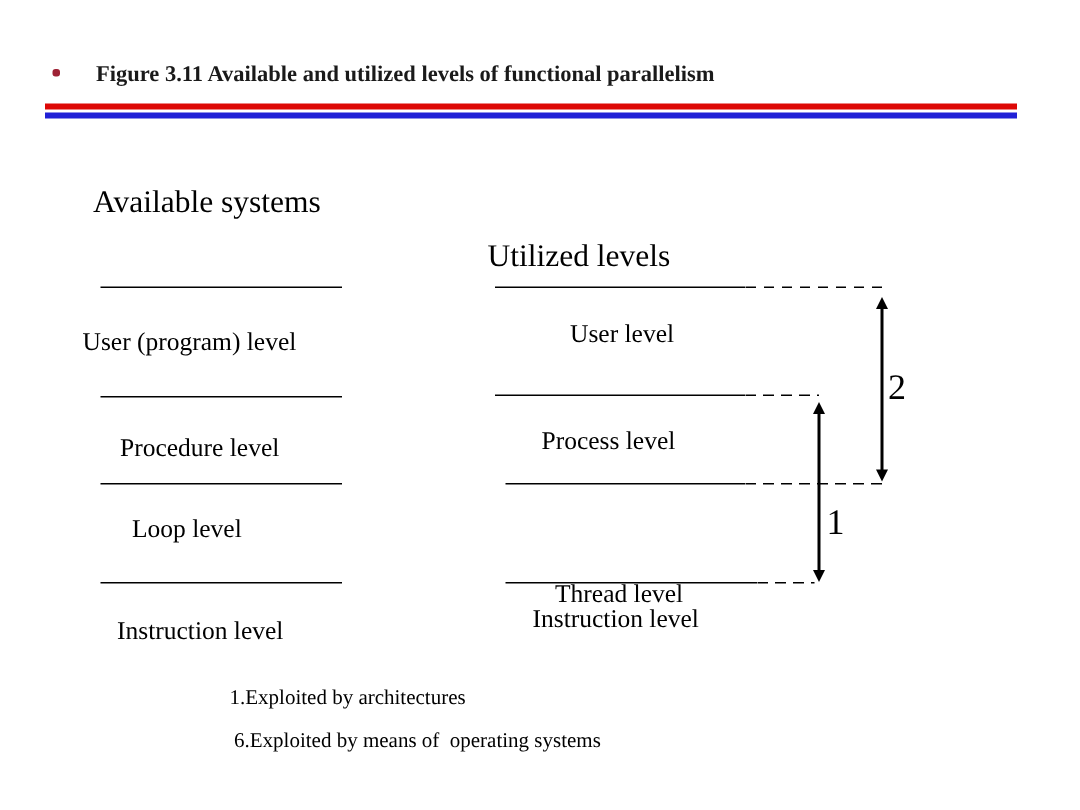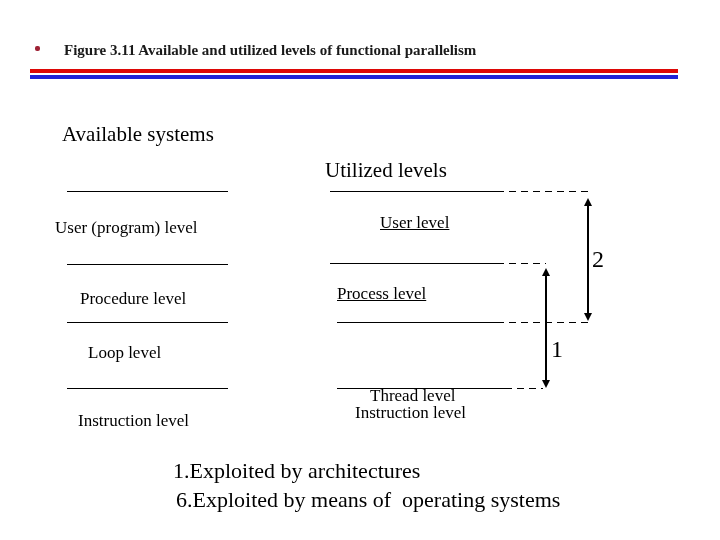--- a/index.html
+++ b/index.html
@@ -28,21 +28,21 @@
     width:0; height:0;
     border-left:4px solid transparent; border-right:4px solid transparent;
     border-bottom:8px solid #000;
   }
   .head-down {
     width:0; height:0;
     border-left:4px solid transparent; border-right:4px solid transparent;
     border-top:8px solid #000;
   }
   .arrow-num { font-size:24px; white-space:nowrap; }
-  .note { font-size:22px; white-space:pre;margin-left:20px; }
+  .note { font-size:14px; white-space:pre; }
 </style>
 </head>
 <body>
 
 <div class="slide">
 
   <div class="abs bullet" style="left:35px; top:46px;"></div>
   <div class="abs title" style="left:64px; top:42px;">Figure 3.11 Available and utilized levels of functional parallelism</div>
   <div class="abs rule-red" style="left:30px; top:69px; width:648px; height:4px;"></div>
   <div class="abs rule-blue" style="left:30px; top:75px; width:648px; height:4px;"></div>
@@ -65,22 +65,22 @@
 
   <div class="abs hline" style="left:330px; top:263px; width:167px;"></div>
   <div class="abs dashline" style="left:497px; top:263px; width:49px;"></div>
 
   <div class="abs hline" style="left:337px; top:322px; width:160px;"></div>
   <div class="abs dashline" style="left:497px; top:322px; width:93px;"></div>
 
   <div class="abs hline" style="left:337px; top:388px; width:168px;"></div>
   <div class="abs dashline" style="left:505px; top:388px; width:38px;"></div>
 
-  <div class="abs lvl" style="left:380px; top:213px;text-decoration:underline;">User level</div>
-  <div class="abs lvl" style="left:337px; top:284px;text-decoration:underline;">Process level</div>
+  <div class="abs lvl" style="left:380px; top:213px;">User level</div>
+  <div class="abs lvl" style="left:361px; top:284px;">Process level</div>
   <div class="abs lvl" style="left:370px; top:344px;margin-top:42px;">Thread level</div>
   <div class="abs lvl" style="left:355px; top:403px;">Instruction level</div>
 
   <div class="abs head-up" style="left:584px; top:198px;"></div>
   <div class="abs vline" style="left:587px; top:204px; height:110px;"></div>
   <div class="abs head-down" style="left:584px; top:313px;"></div>
   <div class="abs arrow-num" style="left:592px; top:246px;">2</div>
 
   <div class="abs head-up" style="left:542px; top:268px;"></div>
   <div class="abs vline" style="left:545px; top:274px; height:108px;"></div>

